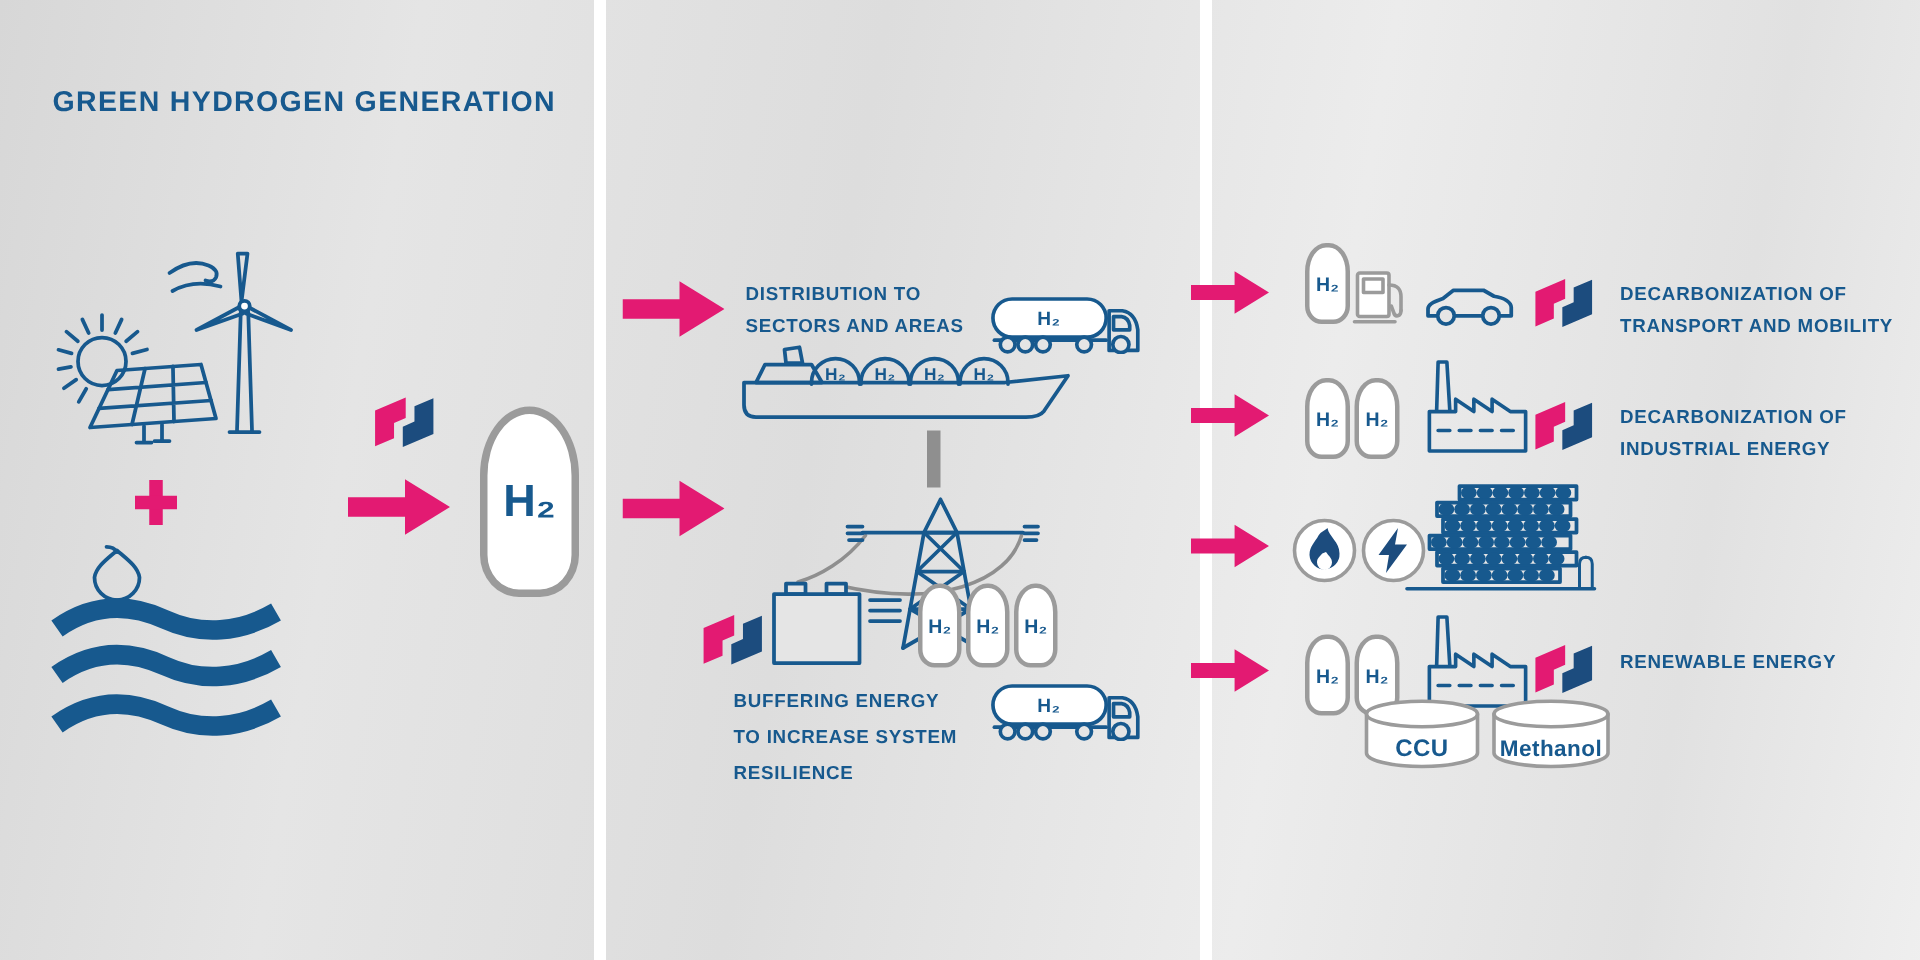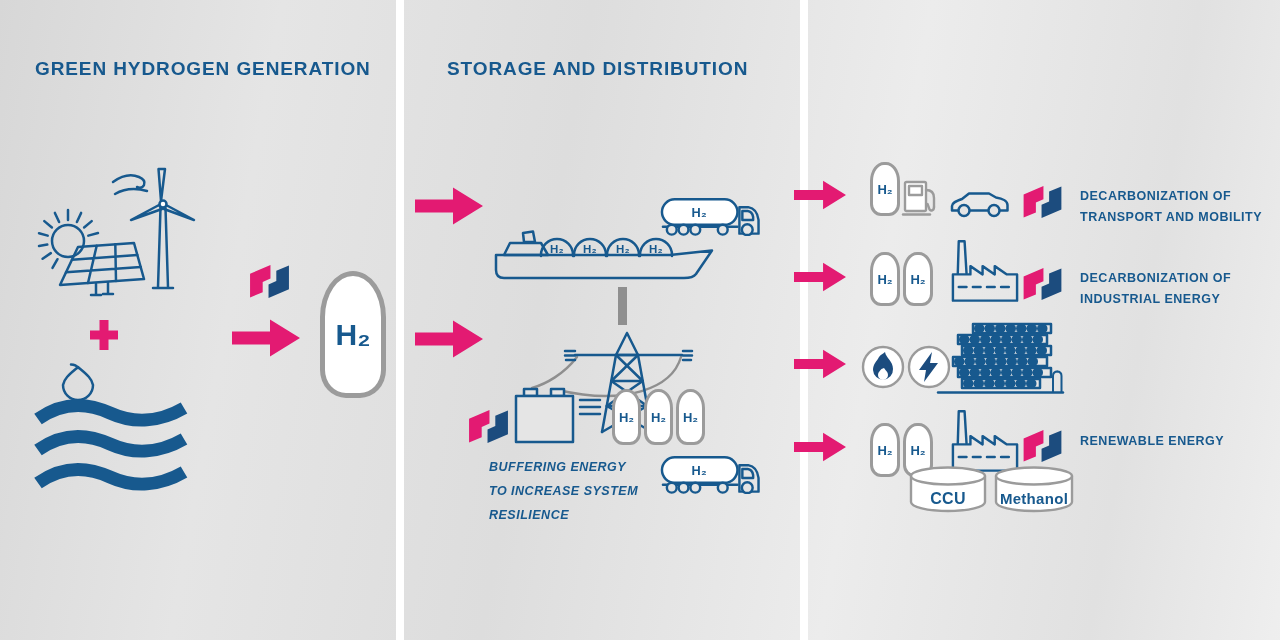--- a/index.html
+++ b/index.html
@@ -10,21 +10,21 @@
   .stage{
     position:relative;width:1280px;height:640px;overflow:hidden;
     background:linear-gradient(100deg,#d7d7d7 0%,#e5e5e5 20%,#dddddd 42%,#ececec 66%,#e1e1e1 85%,#f0f0f0 100%);
     font-family:"Liberation Sans",sans-serif;font-weight:bold;padding-left:20px;
   }
   .abs{position:absolute;}
   svg.abs{overflow:visible;}
   .divider{position:absolute;top:0;bottom:0;width:8px;background:var(--divider);}
   .col-title{position:absolute;font-size:19px;line-height:24px;color:var(--blue);letter-spacing:.9px;white-space:nowrap;}
   .lbl{position:absolute;font-size:12.5px;line-height:21px;color:var(--blue);letter-spacing:.5px;white-space:pre-line;}
-  .lbl.wide{line-height:24px;font-style:italic;}
+  .lbl.wide{line-height:24px;}
   .tank{position:absolute;background:#fff;border:3.5px solid var(--gray);box-sizing:border-box;
         display:flex;align-items:center;justify-content:center;color:var(--blue);}
   .tank-sm{border-radius:14px 14px 11px 11px / 19px 19px 12px 12px;font-size:13px;}
   .tank-big{border-radius:33px 33px 26px 26px / 46px 46px 28px 28px;font-size:30px;border-width:5px;}
   .connector{position:absolute;background:var(--gray2);}
   .s-b{stroke:var(--blue);fill:none;stroke-width:2.5;stroke-linecap:round;stroke-linejoin:round;}
   .s-bb{stroke:var(--blue);fill:none;stroke-width:13;stroke-linecap:butt;}
   .s-g{stroke:var(--gray);fill:none;stroke-width:2.4;stroke-linecap:round;stroke-linejoin:round;}
   .s-w{stroke:var(--gray2);fill:none;stroke-width:2.4;stroke-linecap:round;}
   .f-pink{fill:var(--pink);stroke:none;}
@@ -117,25 +117,26 @@
   <svg class="abs" style="left:247px;top:264px" width="45" height="35">
       <use href="#sym-logo"></use>
     </svg>
   <svg class="abs" style="left:232px;top:318px" width="68" height="40">
       <use href="#sym-arrow"></use>
     </svg>
   <div class="tank tank-big" style="left:320px;top:271px;width:66px;height:127px">
     <span>H₂</span>
   </div>
 
-  <div class="col-title" style="left:447px;top:57px">STORAGE AND DISTRIBUTION</div>
 
   <svg class="abs" style="left:415px;top:186px" width="68" height="40">
       <use href="#sym-arrow"></use>
     </svg>
+  <div class="lbl" style="left:497px;top:186px">DISTRIBUTION TO
+SECTORS AND AREAS</div>
 
   <svg class="abs" style="left:660px;top:194px" width="100" height="42">
       <use href="#sym-truck"></use>
     </svg>
 
   <svg class="abs" style="left:492px;top:229px" width="228" height="58" viewBox="0 0 228 58">
     <path class="s-b" d="M4,26 H178 L220,21.5 L204,45 Q201,49 192,49 H12 Q4,49 4,41 Z"></path>
     <path class="s-b" d="M31,4 L41,2.5 L43,13 H32 Z"></path>
     <path class="s-b" d="M18,14 H49 L56,26 H12 Z"></path>
     <path class="s-b" d="M49,27 v-1 a16,16 0 0 1 32,0 v1"></path>

